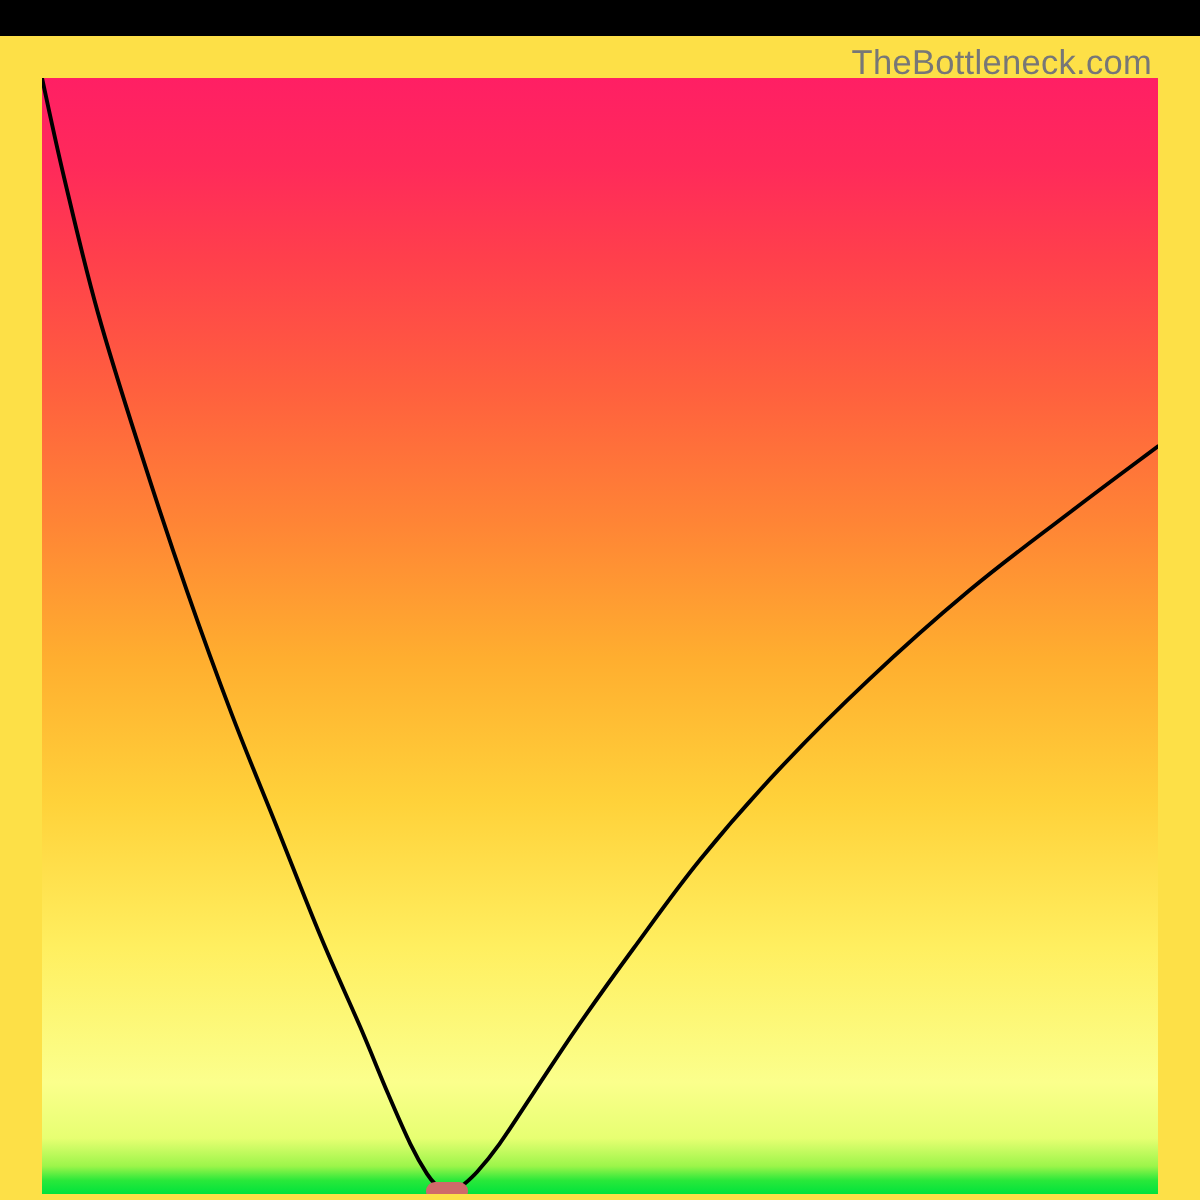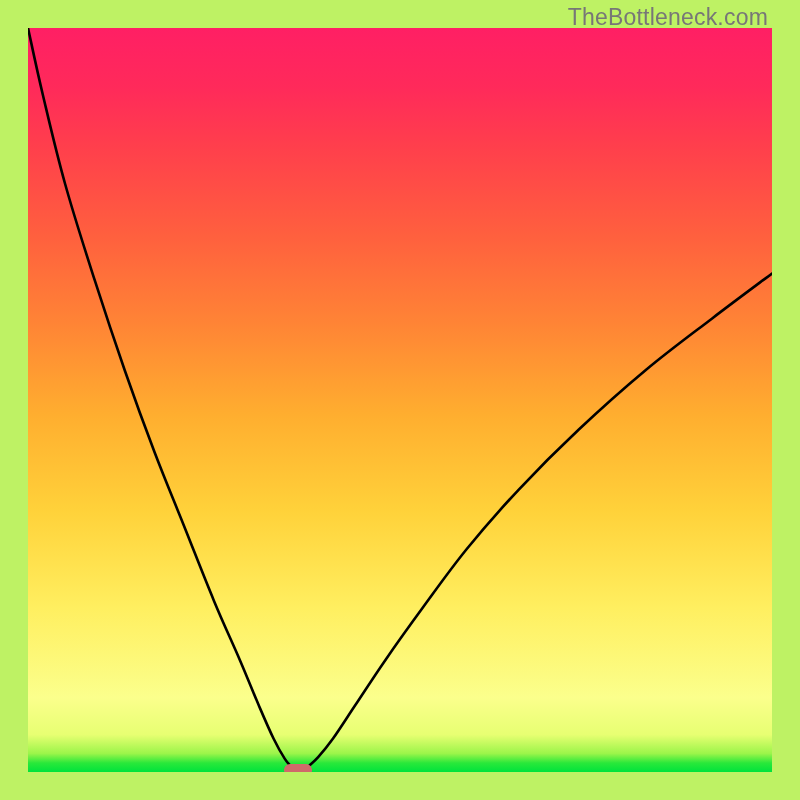--- a/index.html
+++ b/index.html
@@ -7,21 +7,22 @@
     padding: 0;
     width: 800px;
     height: 800px;
     background: #000;
     overflow: hidden;
     font-family: Arial, Helvetica, sans-serif;
   }
   .frame {
     position: absolute;
     inset: 0;
-    background: #bef264;
+    background: #fde047;
+    margin-top: 24px;
   }
   .plot-area {
     position: absolute;
     left: 28px;
     top: 28px;
     width: 744px;
     height: 744px;
     overflow: hidden;
   }
   .gradient {

